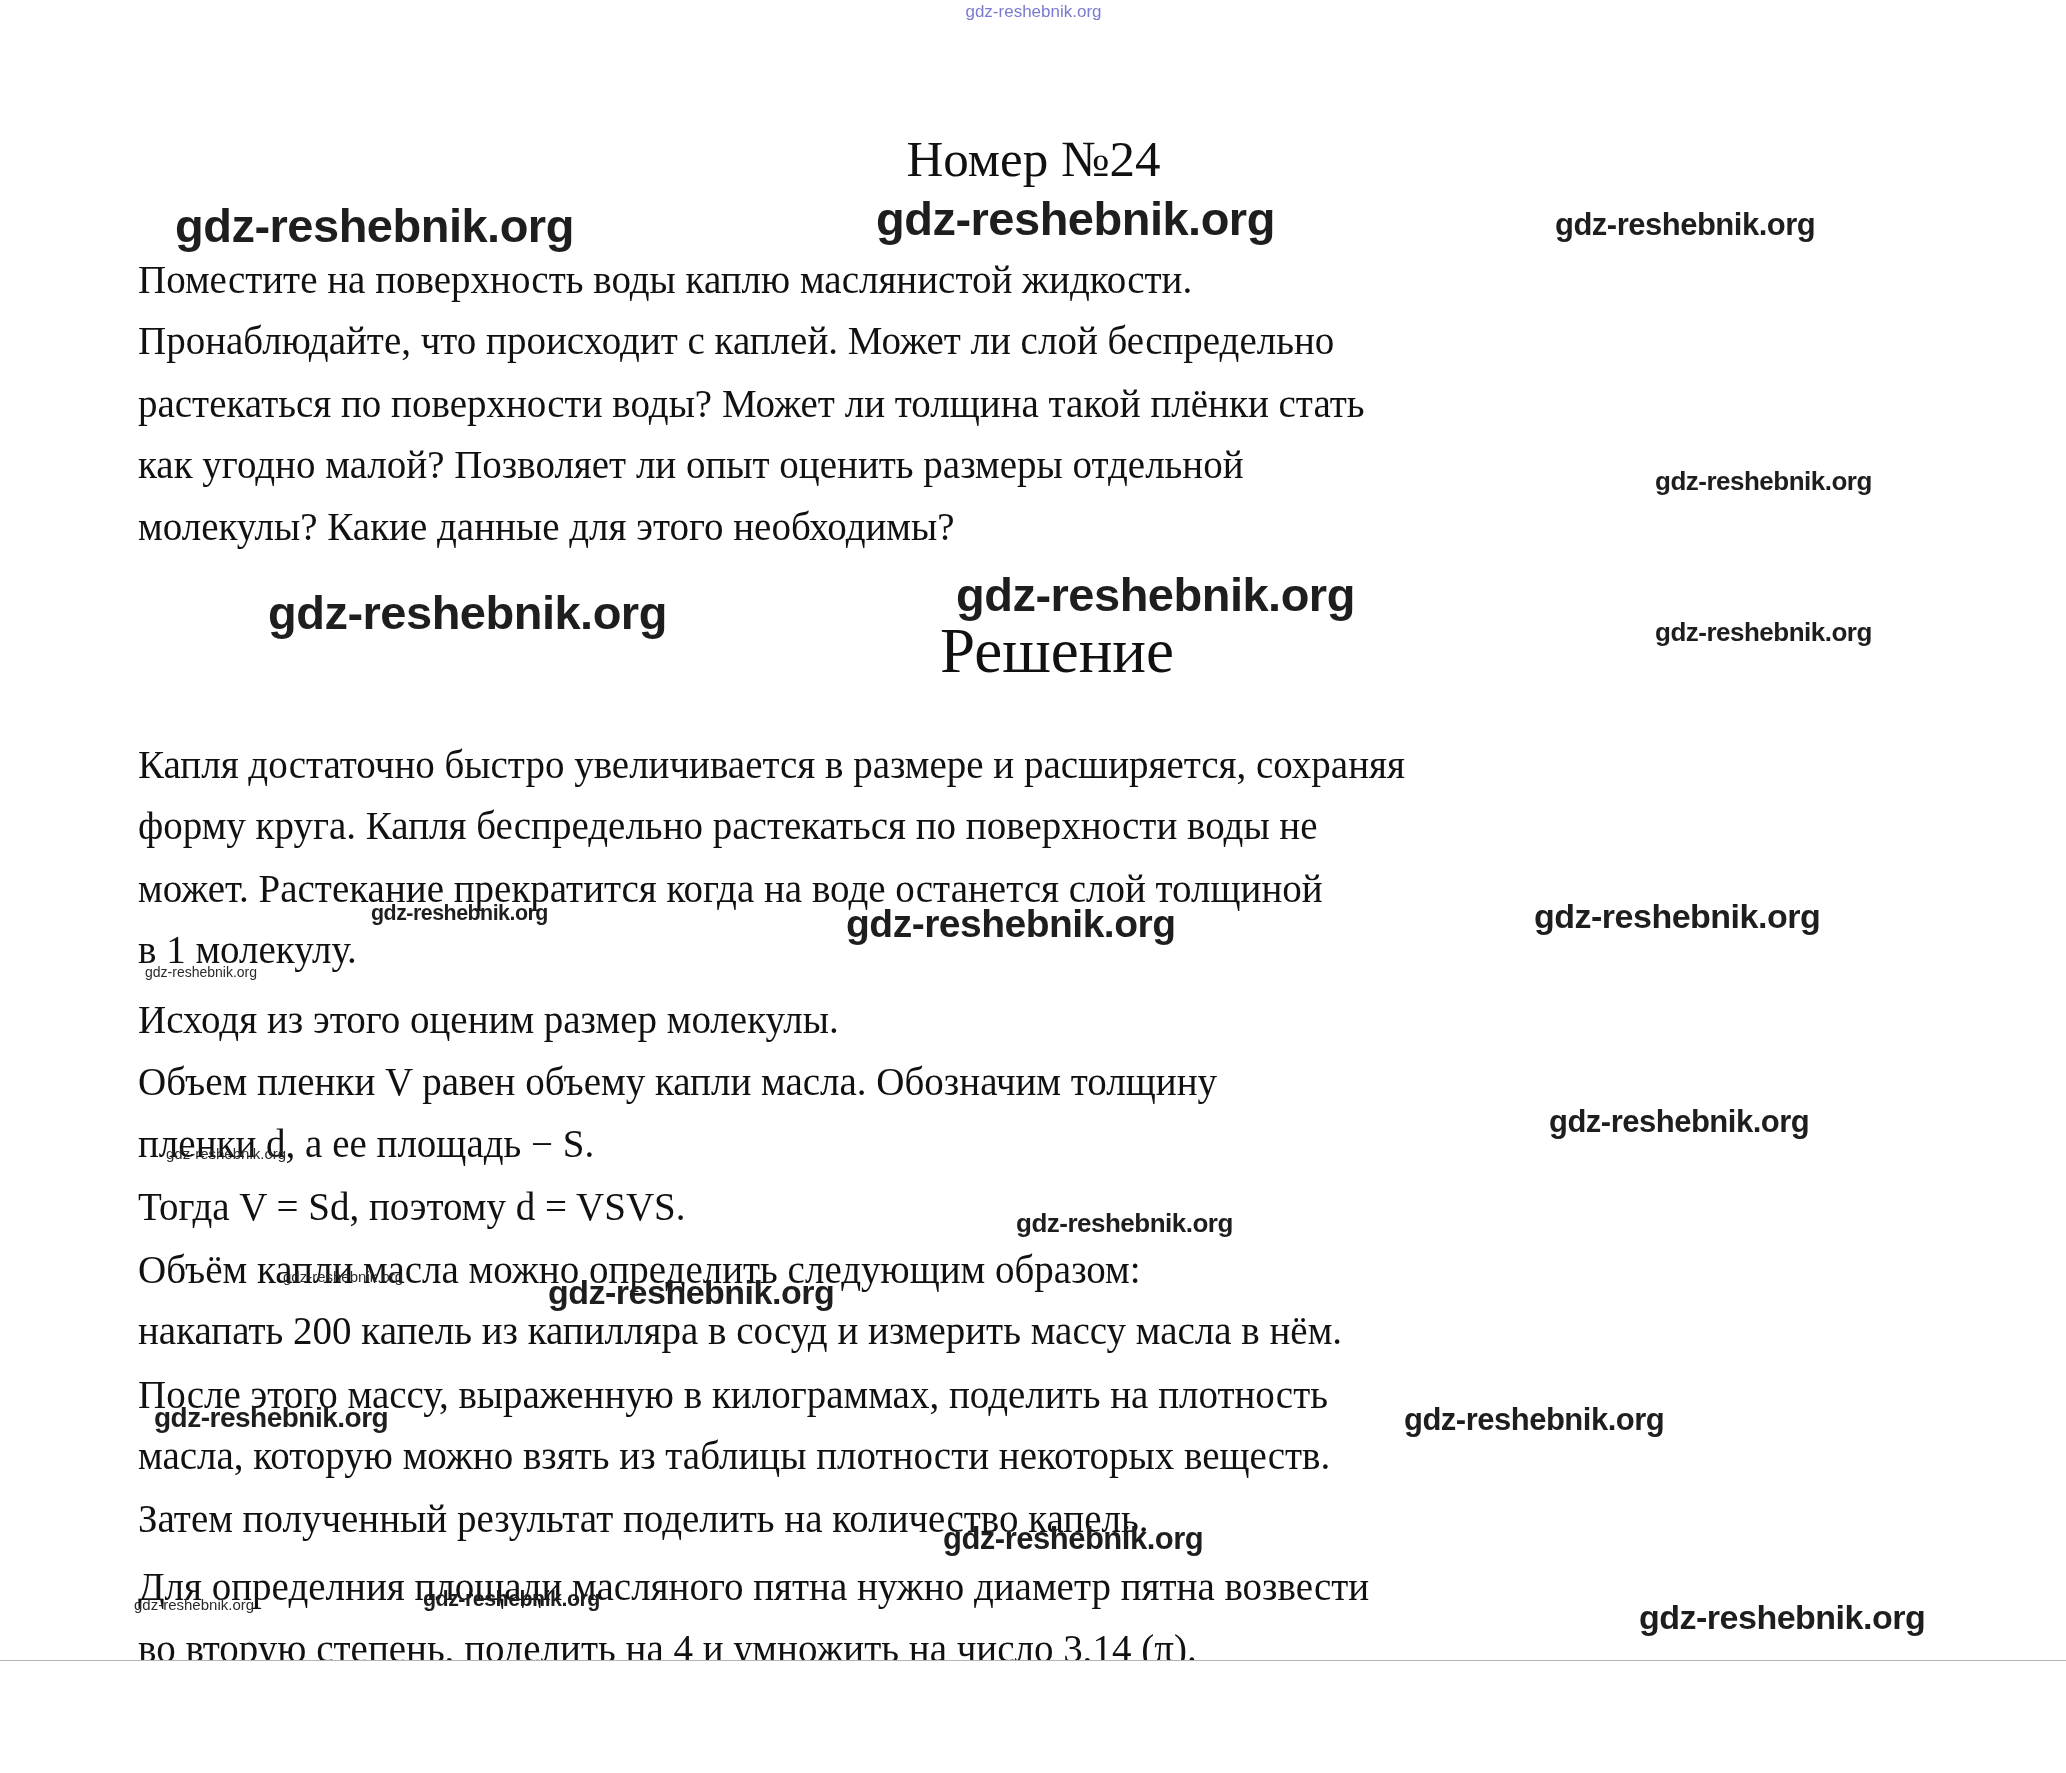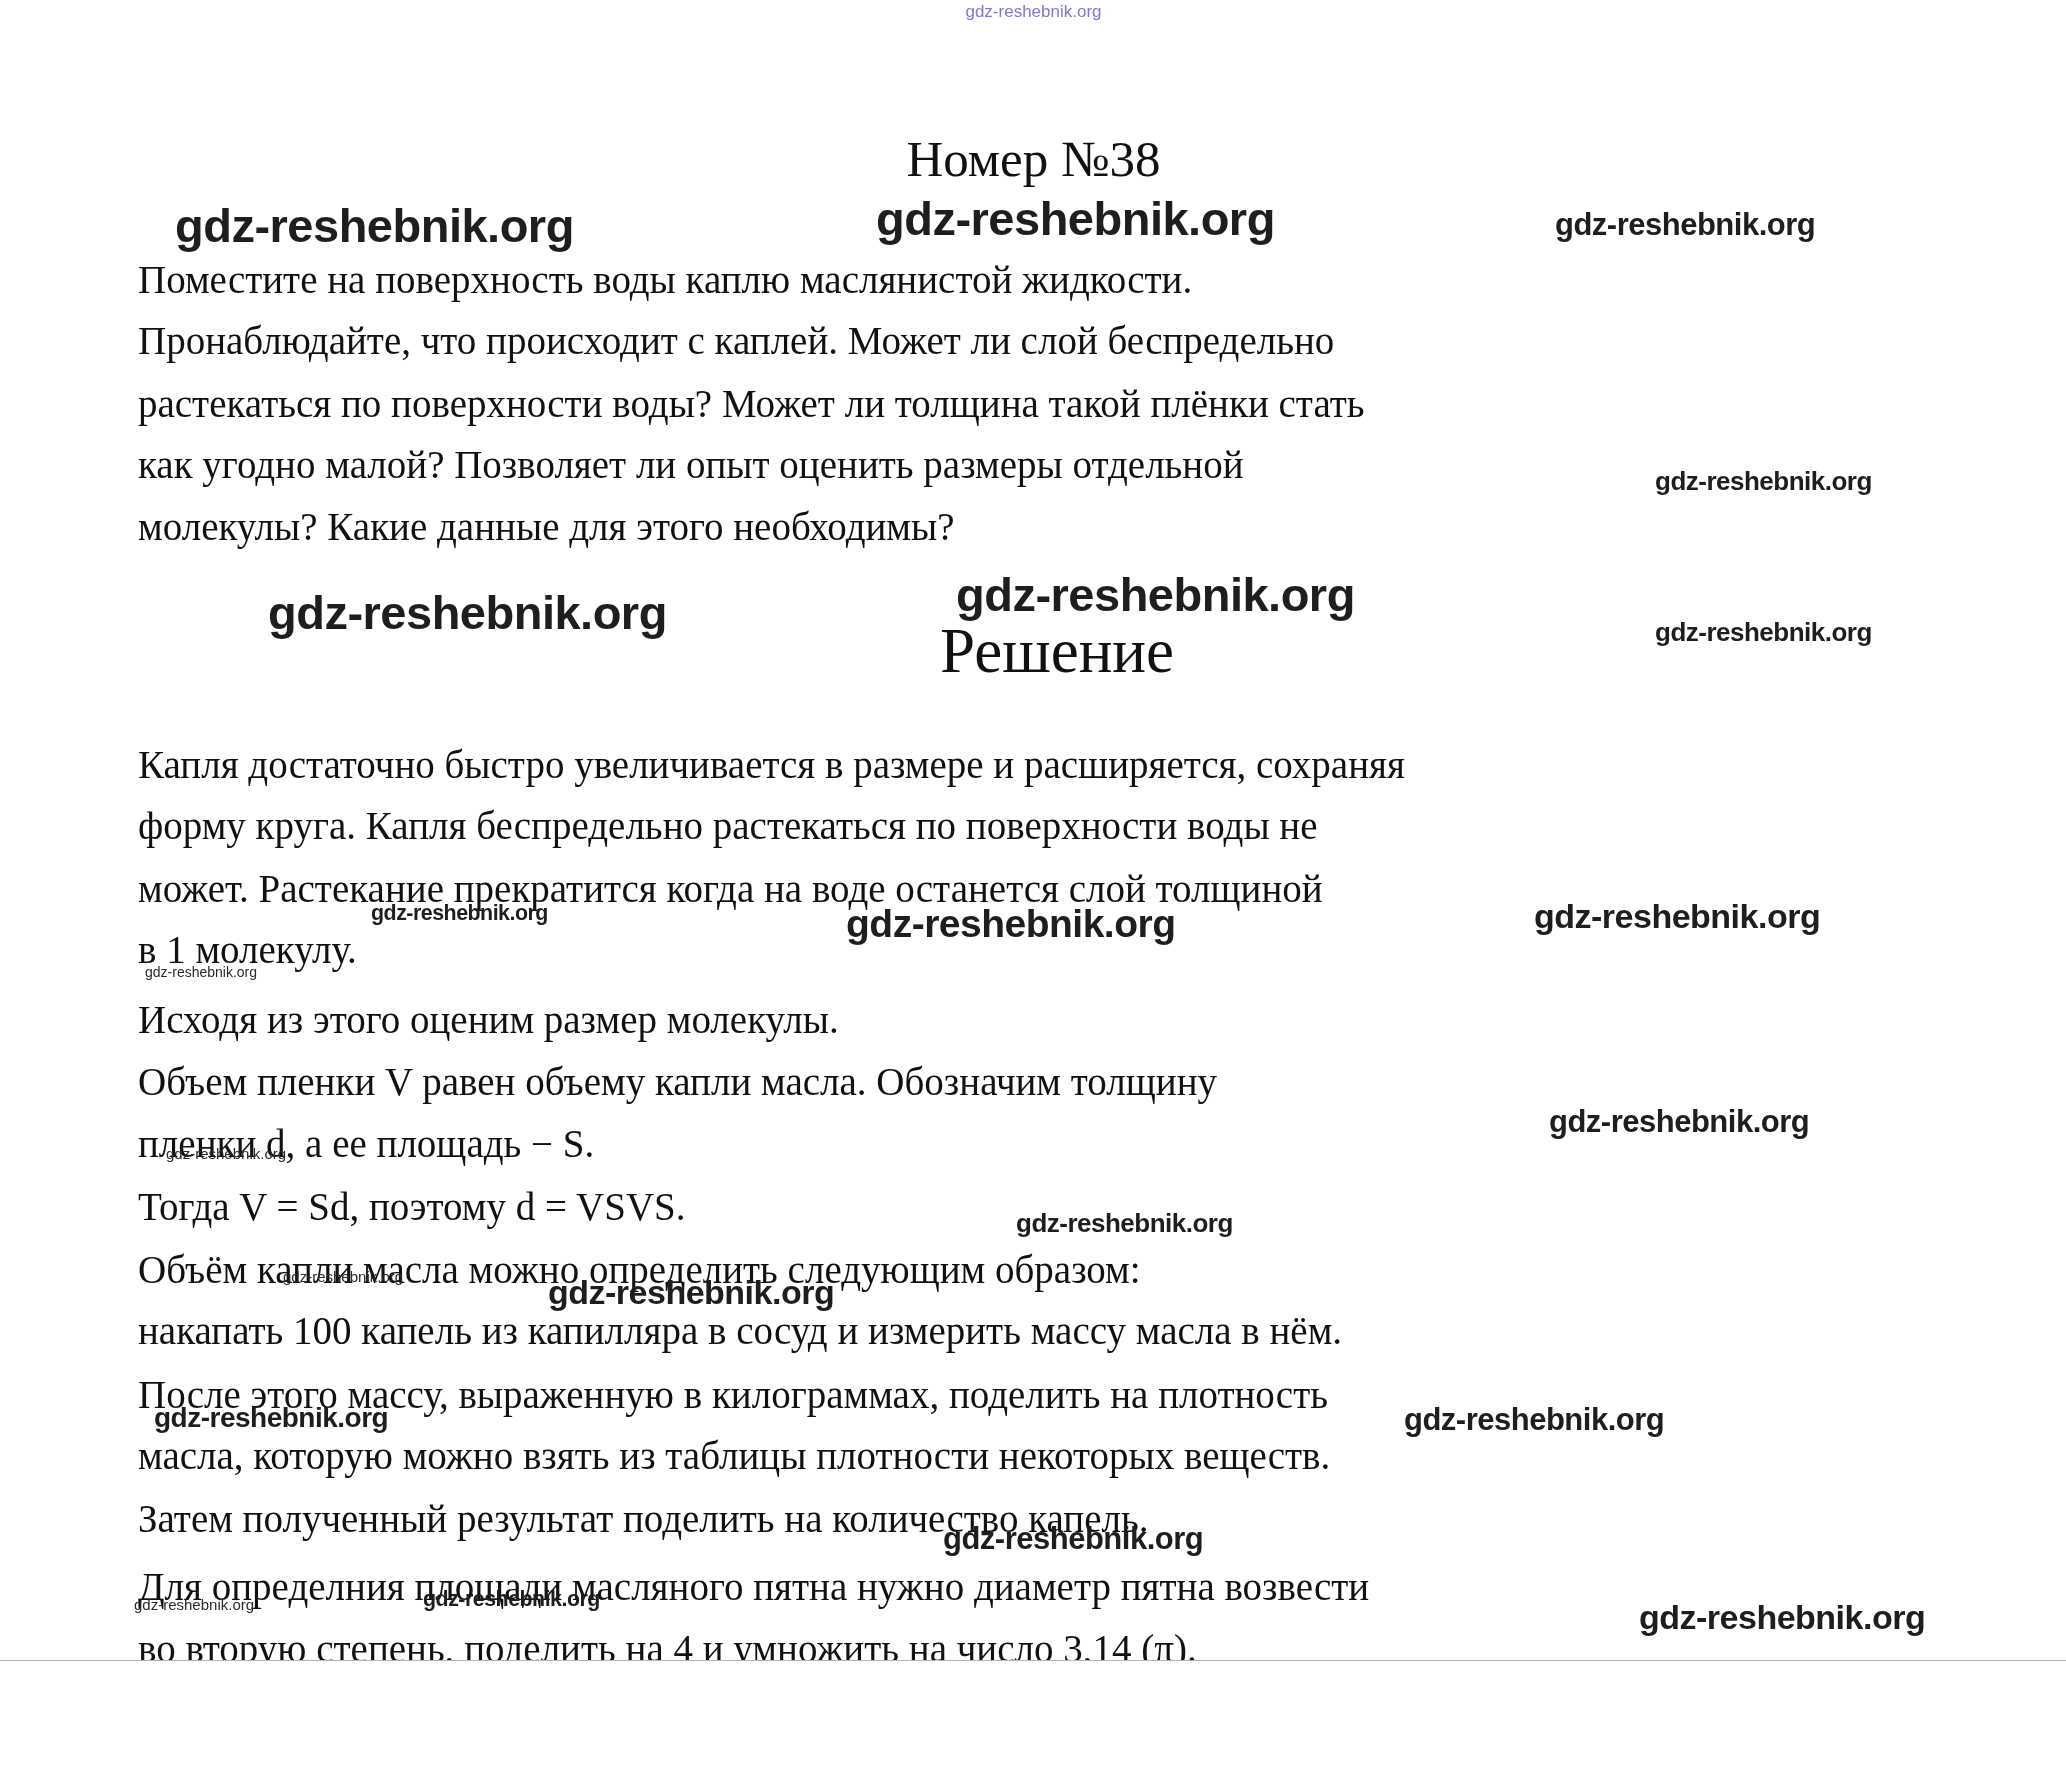--- a/index.html
+++ b/index.html
@@ -57,21 +57,21 @@
     color: #7b7bd0;
   }
 </style>
 </head>
 <body>
 
 <div class="page">
 
   <span class="wm wm-top">gdz-reshebnik.org</span>
 
-  <div class="title">Номер №38</div>
+  <div class="title">Номер №24</div>
 
   <span class="wm" style="left:175px; top:198px; font-size:47px;">gdz-reshebnik.org</span>
   <span class="wm" style="left:876px; top:191px; font-size:47px;">gdz-reshebnik.org</span>
   <span class="wm" style="left:1555px; top:207px; font-size:31px;">gdz-reshebnik.org</span>
 
   <div class="line" style="top:251px;">Поместите на поверхность воды каплю маслянистой жидкости.</div>
   <div class="line" style="top:312px;">Пронаблюдайте, что происходит с каплей. Может ли слой беспредельно</div>
   <div class="line" style="top:375px;">растекаться по поверхности воды? Может ли толщина такой плёнки стать</div>
   <div class="line" style="top:436px;">как угодно малой? Позволяет ли опыт оценить размеры отдельной</div>
   <div class="line" style="top:498px;">молекулы? Какие данные для этого необходимы?</div>
@@ -102,21 +102,21 @@
 
   <div class="line" style="top:1178px;">Тогда V = Sd, поэтому d = VSVS.</div>
 
   <span class="wm" style="left:1016px; top:1208px; font-size:26px;">gdz-reshebnik.org</span>
 
   <div class="line" style="top:1241px;">Объём капли масла можно определить следующим образом:</div>
 
   <span class="wm wm-light" style="left:283px; top:1268px; font-size:15px;">gdz-reshebnik.org</span>
   <span class="wm" style="left:548px; top:1273px; font-size:34px;">gdz-reshebnik.org</span>
 
-  <div class="line" style="top:1302px;">накапать 100 капель из капилляра в сосуд и измерить массу масла в нём.</div>
+  <div class="line" style="top:1302px;">накапать 200 капель из капилляра в сосуд и измерить массу масла в нём.</div>
   <div class="line" style="top:1366px;">После этого массу, выраженную в килограммах, поделить на плотность</div>
 
   <span class="wm" style="left:154px; top:1402px; font-size:28px;">gdz-reshebnik.org</span>
   <span class="wm" style="left:1404px; top:1402px; font-size:31px;">gdz-reshebnik.org</span>
 
   <div class="line" style="top:1427px;">масла, которую можно взять из таблицы плотности некоторых веществ.</div>
   <div class="line" style="top:1490px;">Затем полученный результат поделить на количество капель.</div>
 
   <span class="wm" style="left:943px; top:1521px; font-size:31px;">gdz-reshebnik.org</span>
 

